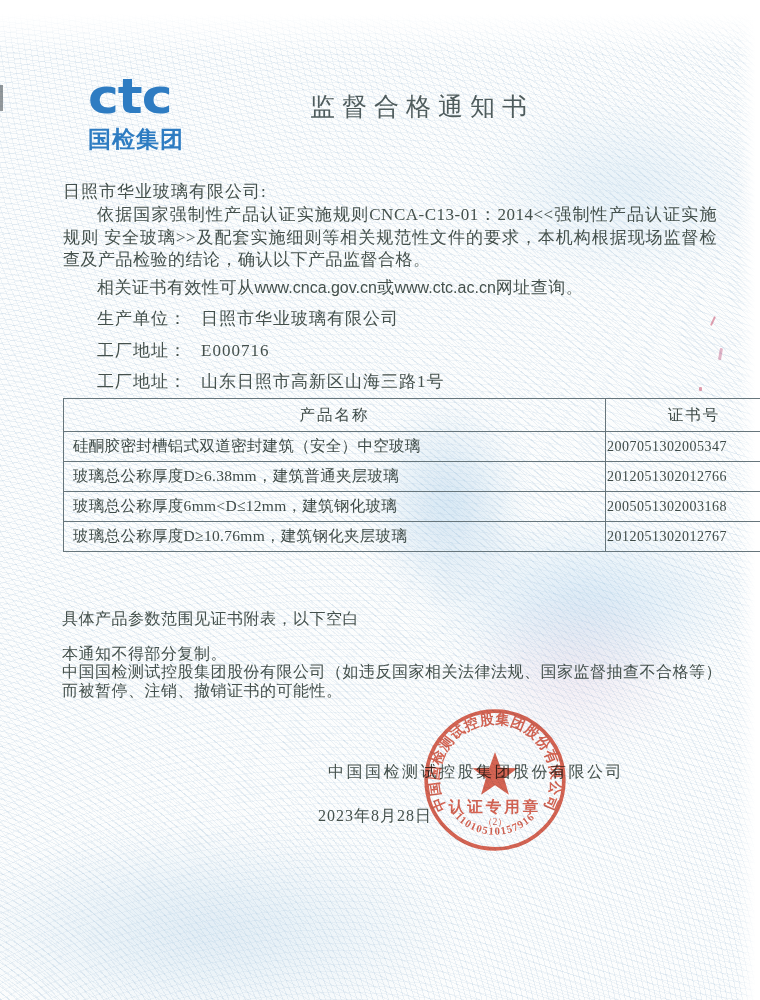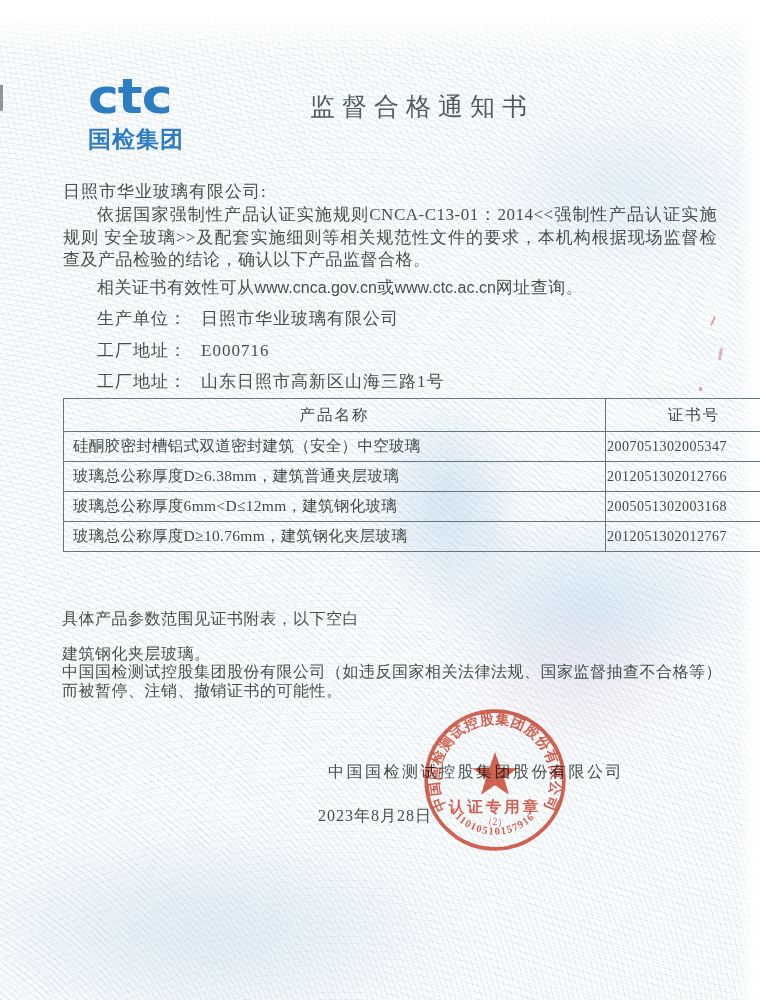--- a/index.html
+++ b/index.html
@@ -132,21 +132,21 @@
       <tr>
         <td class="name">玻璃总公称厚度D≥10.76mm，建筑钢化夹层玻璃</td>
         <td class="cert">2012051302012767</td>
       </tr>
     </tbody>
   </table>
 </div>
 
 <div class="layer notes">
   <div class="note-first">具体产品参数范围见证书附表，以下空白</div>
-  <div>建筑钢化夹层玻璃。</div>
+  <div>本通知不得部分复制。</div>
   <div>中国国检测试控股集团股份有限公司（如违反国家相关法律法规、国家监督抽查不合格等）</div>
   <div>而被暂停、注销、撤销证书的可能性。</div>
 </div>
 
 <div class="layer sig-company">中国国检测试控股集团股份有限公司</div>
 <div class="layer sig-date">2023年8月28日</div>
 
 <svg class="stamp layer" viewBox="0 0 200 200">
   <circle cx="100" cy="100" r="93" fill="none" stroke="#d44f3b" stroke-width="5"></circle>
   <path id="ringPath" d="M 31.1 132.1 A 76 76 0 1 1 168.9 132.1" fill="none"></path>

